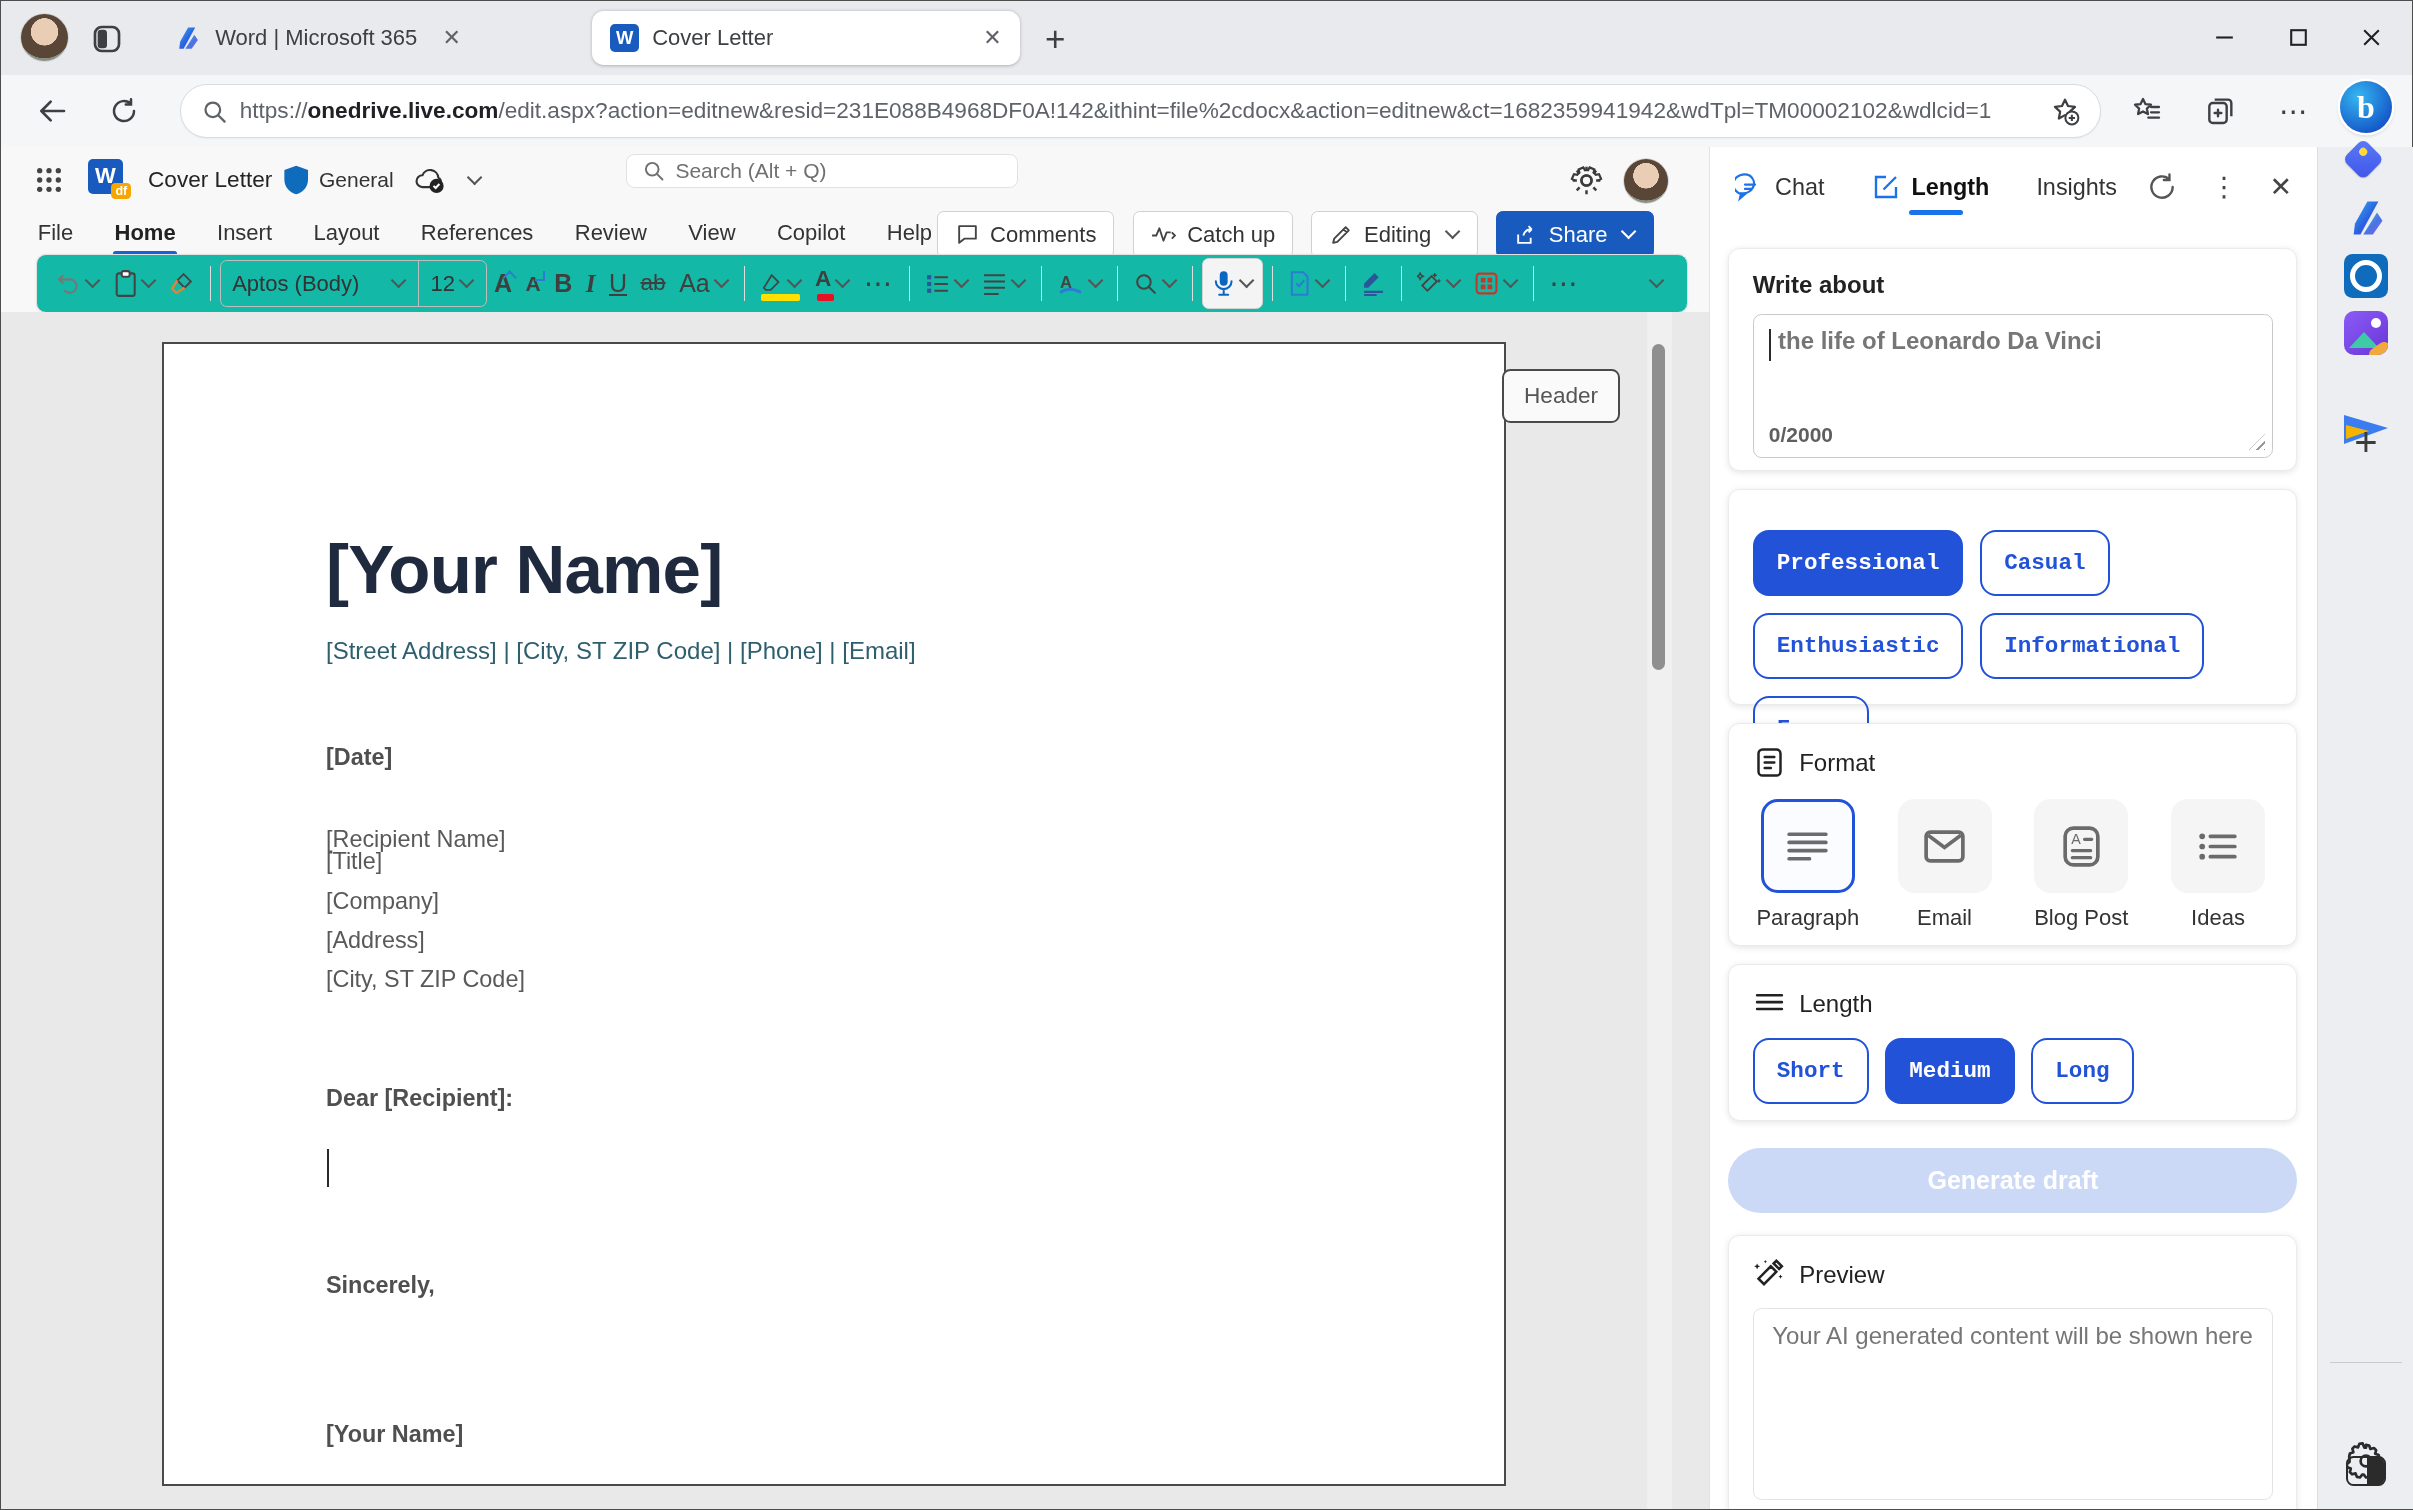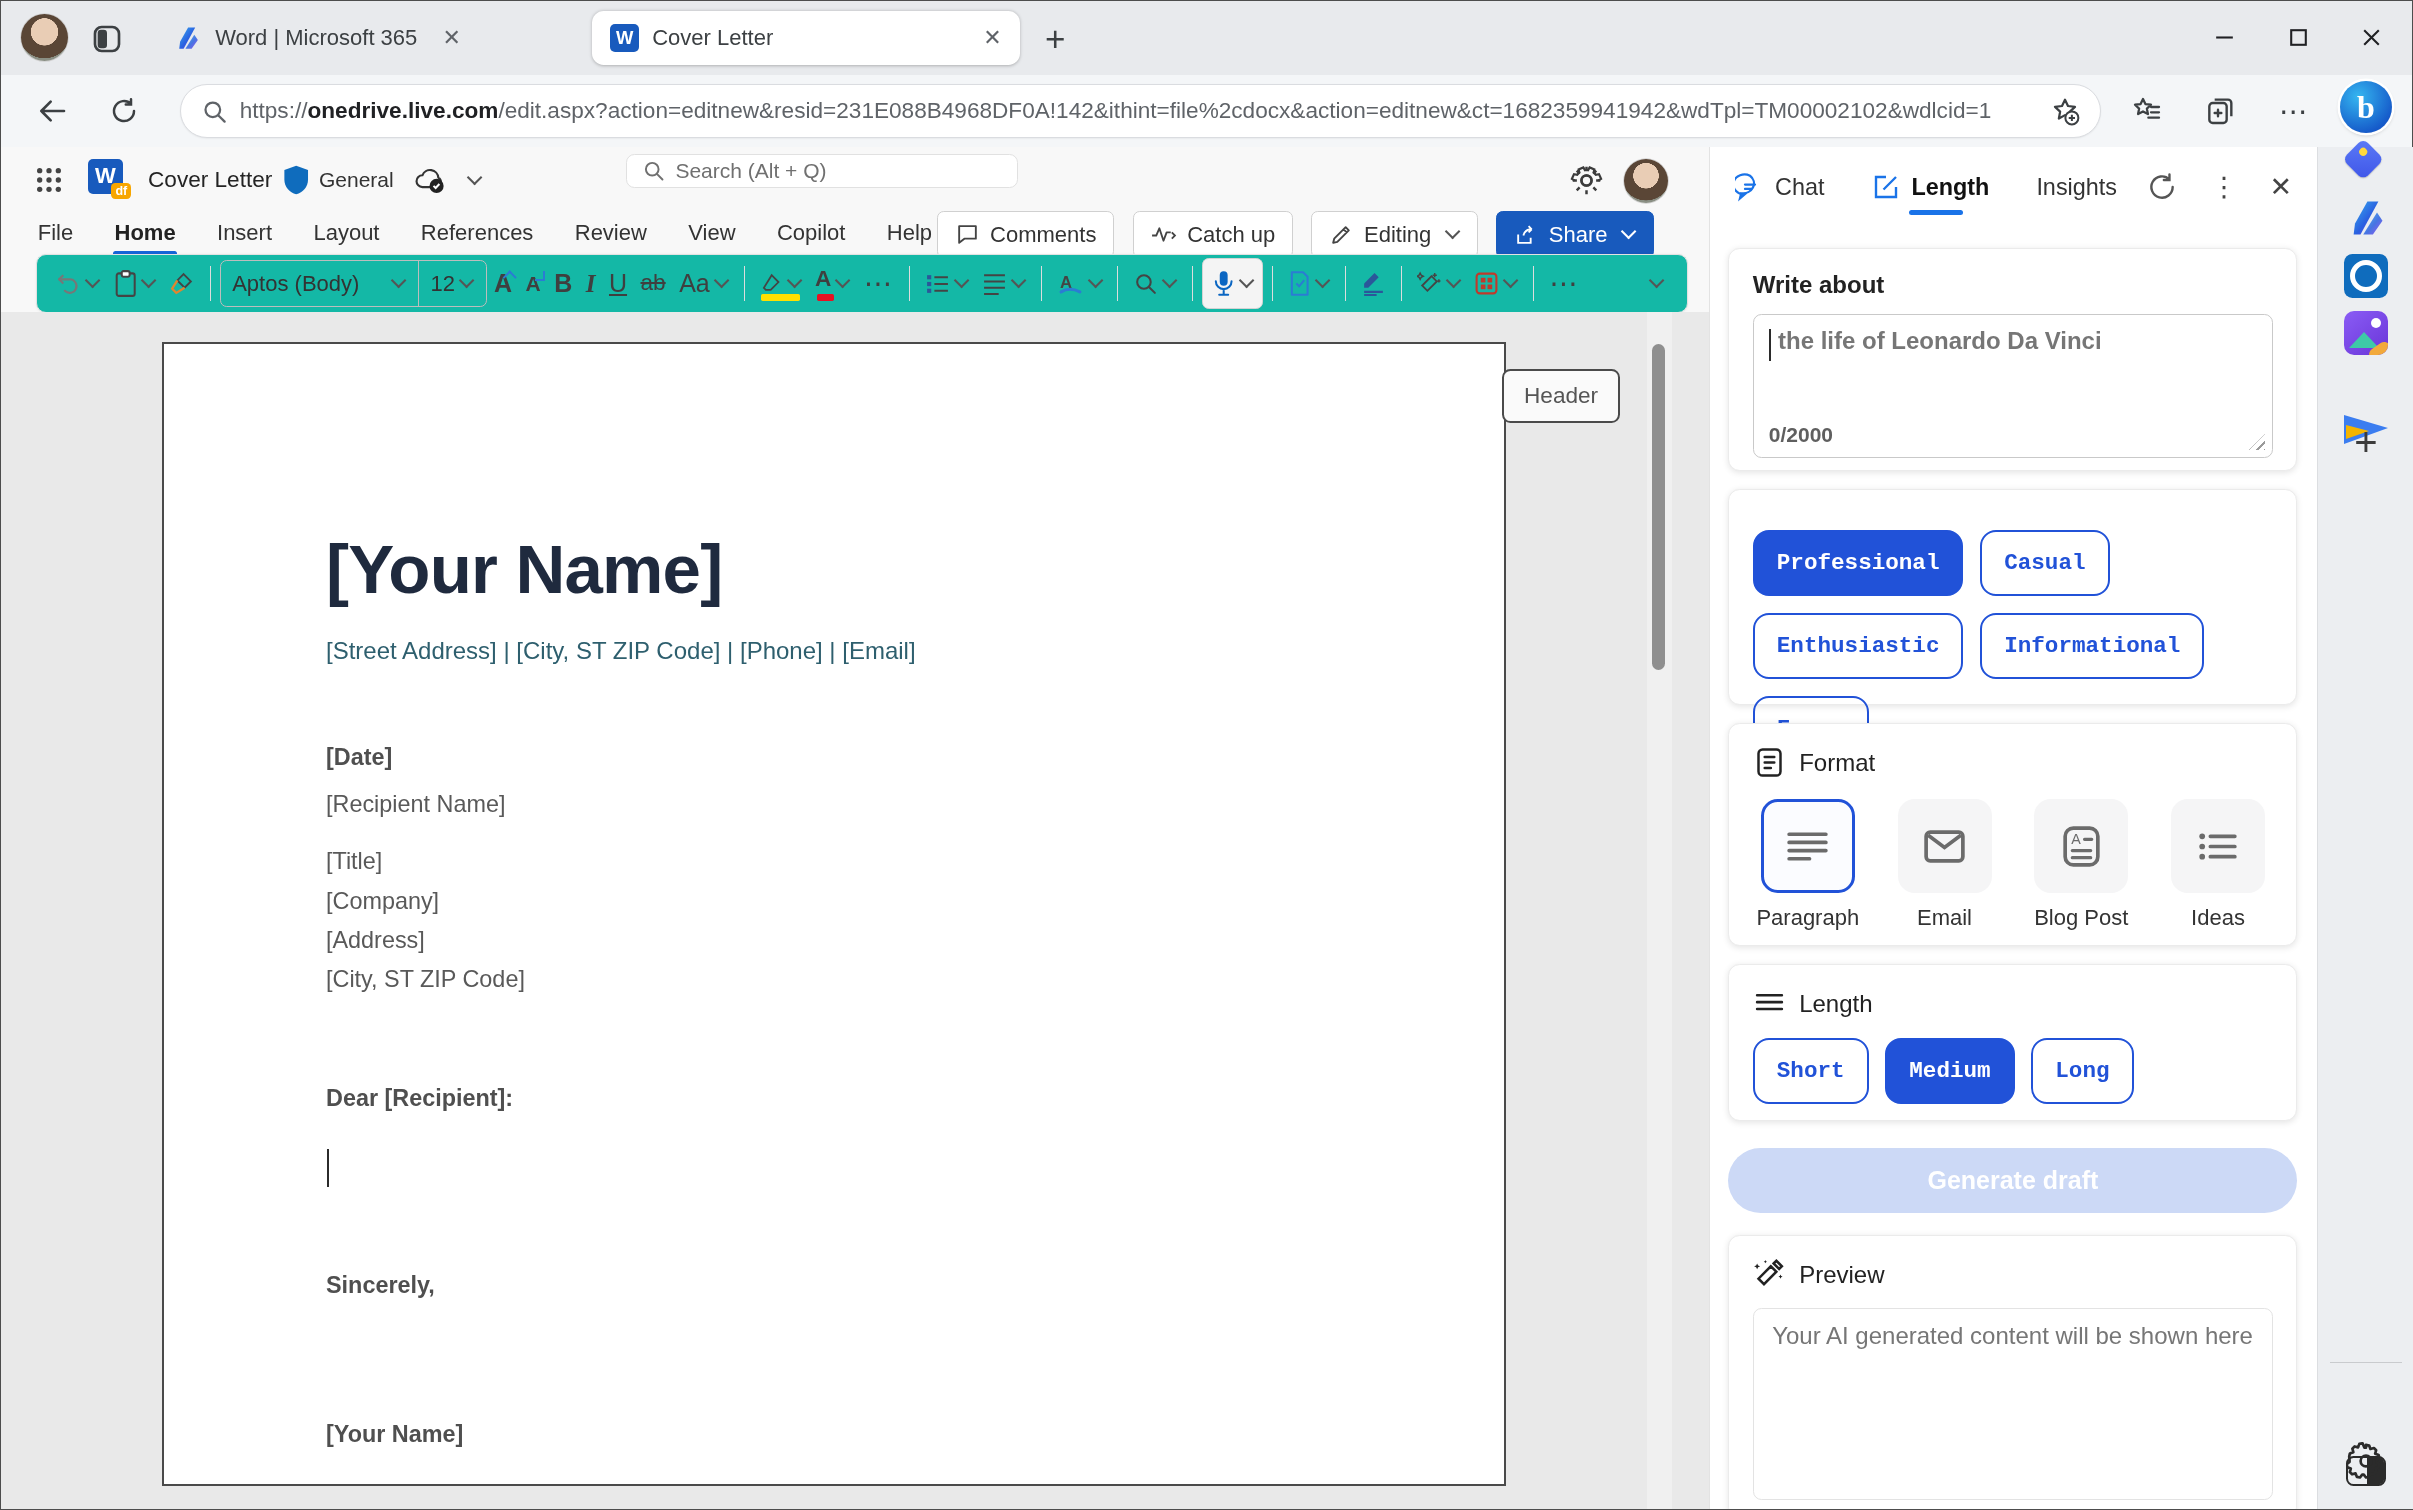--- a/index.html
+++ b/index.html
@@ -450,21 +450,21 @@
       <span class="ticon dots">⋯</span>
       <span style="flex:1"></span>
       <span class="chev" style="margin-right:13.4px;"></span>
     </div>
 
     <div class="canvas">
       <div class="page">
         <div class="dline" style="top:186px;font-size:69px;font-weight:700;color:#1f2a3e;letter-spacing:-0.8px;">[Your Name]</div>
         <div class="dline" style="top:293px;font-size:24px;color:#2e5f6e;">[Street Address] | [City, ST ZIP Code] | [Phone] | [Email]</div>
         <div class="dline dbold" style="top:400px;">[Date]</div>
-        <div class="dline" style="top:447px;">[Recipient Name]</div>
+        <div class="dline" style="top:482px;">[Recipient Name]</div>
         <div class="dline" style="top:504px;">[Title]</div>
         <div class="dline" style="top:544px;">[Company]</div>
         <div class="dline" style="top:583px;">[Address]</div>
         <div class="dline" style="top:622px;">[City, ST ZIP Code]</div>
         <div class="dline dbold" style="top:741px;">Dear [Recipient]:</div>
         <div class="caret" style="left:163px;top:805px;height:38px;"></div>
         <div class="dline dbold" style="top:928px;">Sincerely,</div>
         <div class="dline dbold" style="top:1077px;">[Your Name]</div>
       </div>
       <div class="headertag">

